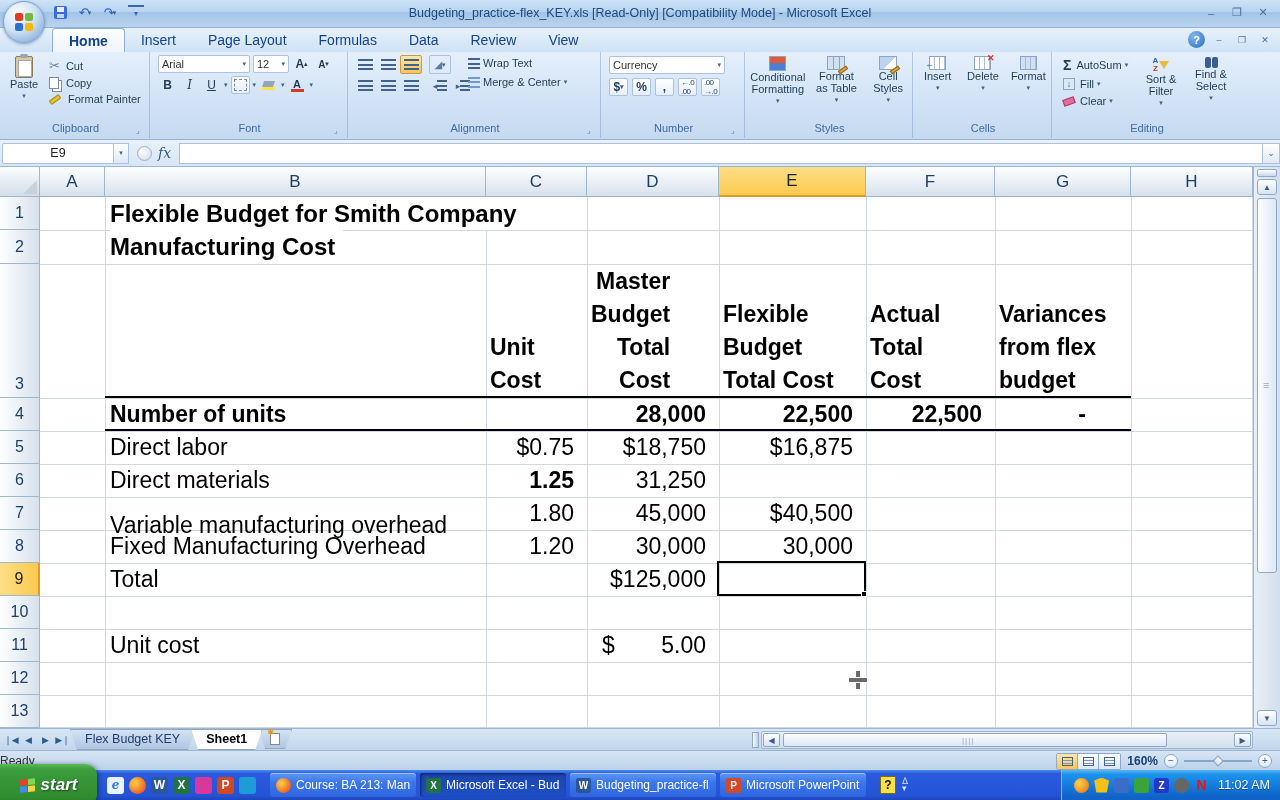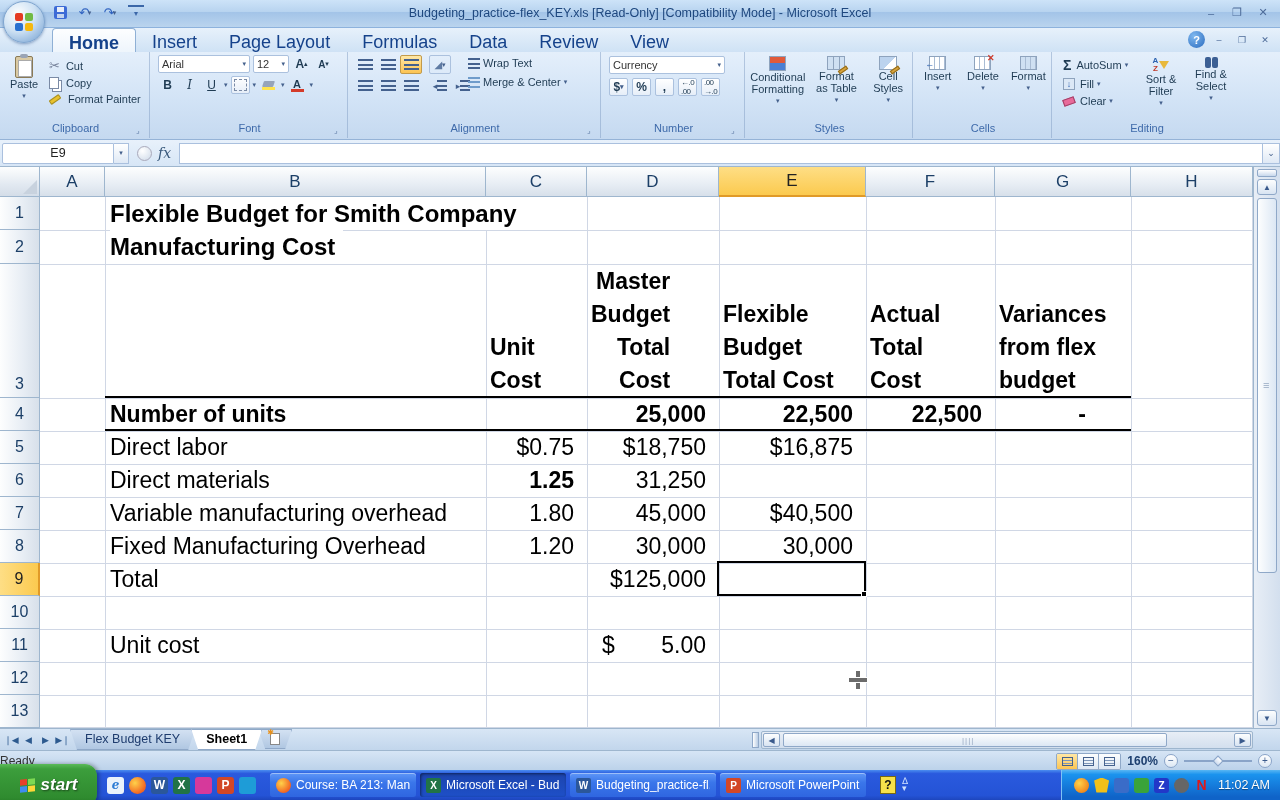--- a/index.html
+++ b/index.html
@@ -31,21 +31,21 @@
     display:flex; align-items:center; justify-content:center; margin-left:3px; }
   .title-text { position:absolute; left:0; right:0; top:6px; text-align:center; font-size:12.5px; color:#1e477e; }
   .win-controls { position:absolute; right:6px; top:5px; display:flex; gap:4px; }
   .wc { width:22px; height:15px; display:flex; align-items:center; justify-content:center;
     font-size:11px; color:#4d6b99; border-radius:3px; }
 
   
   .tabstrip { position:absolute; left:0; top:28px; width:1280px; height:24px;
     background:linear-gradient(#e7f1fb,#cfe2f5); }
   .rtabs { position:absolute; left:52px; top:0; display:flex; height:24px; }
-  .rtab { padding:4px 16px 0; font-size:18px; color:#15428b; }
+  .rtab { padding:4px 16px 0; font-size:14px; color:#15428b; }
   .rtab.active { background:linear-gradient(#fdfeff,#eef5fc); border:1px solid #8fb0d5; border-bottom:none;
     border-radius:4px 4px 0 0; color:#15428b; font-weight:bold; }
   .strip-right { position:absolute; right:6px; top:3px; display:flex; gap:5px; align-items:center; }
   .help-btn { width:17px; height:17px; border-radius:50%; background:radial-gradient(circle at 35% 30%,#7fb8ef,#2a6bbf);
     color:#fff; font-size:11px; font-weight:bold; display:flex; align-items:center; justify-content:center; }
   .wc2 { width:18px; height:13px; font-size:9px; color:#4d6b99; display:flex; align-items:center; justify-content:center; }
 
   
   .ribbon { position:absolute; left:0; top:52px; width:1280px; height:88px;
     background:linear-gradient(#e4effb,#d2e3f6 55%,#c5d9f0); border-bottom:1px solid #95b3d7; }
@@ -587,35 +587,35 @@
 Budget
 Total Cost</div>
       <div class="cell hdr3" style="left:830px;width:125px;">Actual
 Total
 Cost</div>
       <div class="cell hdr3" style="left:959px;width:132px;">Variances
 from flex
 budget</div>
 
       <div class="cell bd" style="left:70px;top:201px;">Number of units</div>
-      <div class="cell bd numc" style="left:547px;top:201px;width:132px;">25,000</div>
+      <div class="cell bd numc" style="left:547px;top:201px;width:132px;">28,000</div>
       <div class="cell bd numc" style="left:679px;top:201px;width:147px;">22,500</div>
       <div class="cell bd numc" style="left:826px;top:201px;width:129px;">22,500</div>
       <div class="cell bd numc" style="left:955px;top:201px;width:136px;padding-right:45px;">-</div>
 
       <div class="cell" style="left:70px;top:234px;">Direct labor</div>
       <div class="cell numc" style="left:446px;top:234px;width:101px;">$0.75</div>
       <div class="cell numc" style="left:547px;top:234px;width:132px;">$18,750</div>
       <div class="cell numc" style="left:679px;top:234px;width:147px;">$16,875</div>
 
       <div class="cell" style="left:70px;top:267px;">Direct materials</div>
       <div class="cell numc" style="left:446px;top:267px;width:101px;font-weight:bold;">1.25</div>
       <div class="cell numc" style="left:547px;top:267px;width:132px;">31,250</div>
 
-      <div class="cell" style="left:70px;top:300px;">Variable manufacturing overhead</div>
+      <div class="cell" style="left:70px;top:312px;">Variable manufacturing overhead</div>
       <div class="cell numc" style="left:446px;top:300px;width:101px;">1.80</div>
       <div class="cell numc" style="left:547px;top:300px;width:132px;">45,000</div>
       <div class="cell numc" style="left:679px;top:300px;width:147px;">$40,500</div>
 
       <div class="cell" style="left:70px;top:333px;">Fixed Manufacturing Overhead</div>
       <div class="cell numc" style="left:446px;top:333px;width:101px;">1.20</div>
       <div class="cell numc" style="left:547px;top:333px;width:132px;">30,000</div>
       <div class="cell numc" style="left:679px;top:333px;width:147px;">30,000</div>
 
       <div class="cell" style="left:70px;top:366px;">Total</div>

